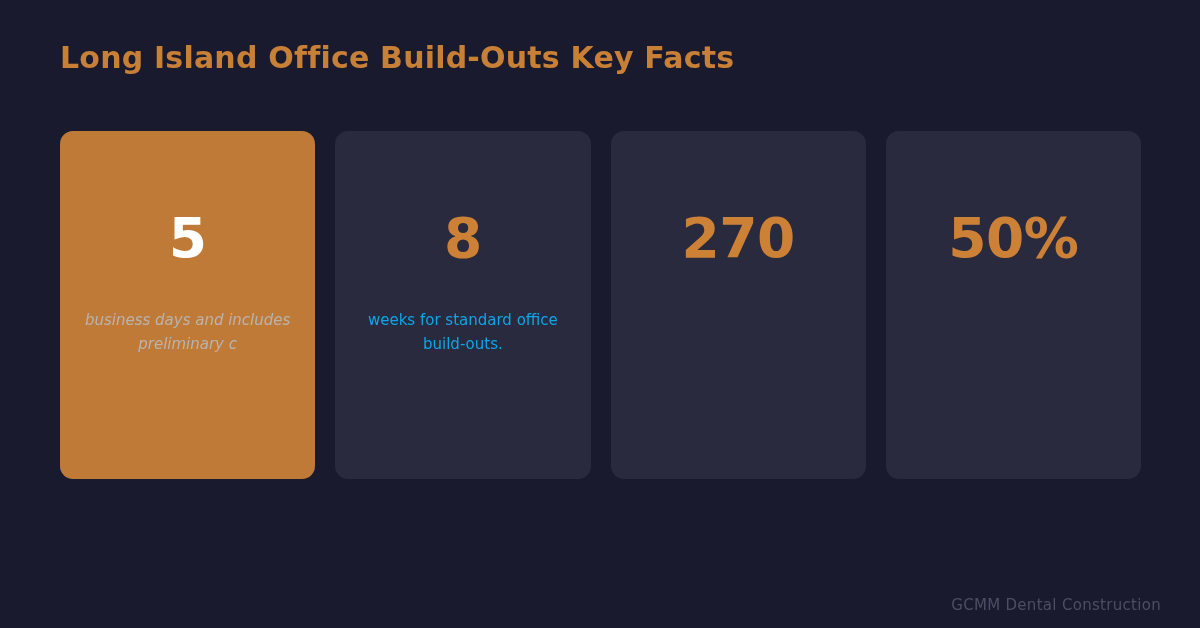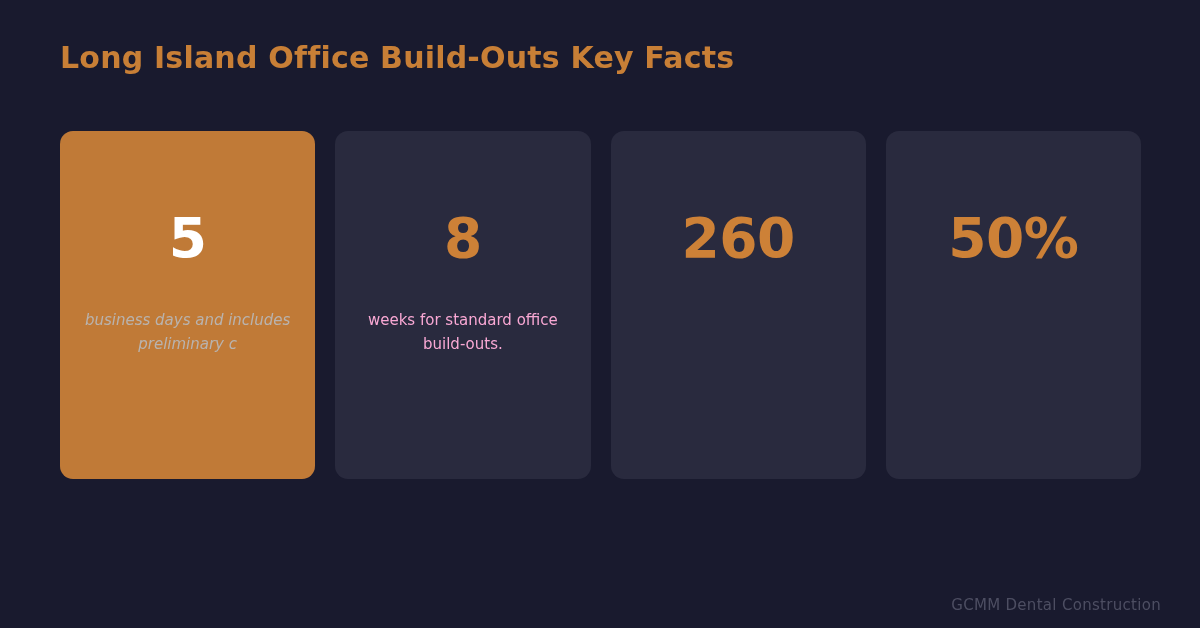--- a/index.html
+++ b/index.html
@@ -69,21 +69,21 @@
   }
   .stat-label {
     position: absolute;
     left: 14px;
     right: 14px;
     top: 177px;
     text-align: center;
     font-family: "DejaVu Sans", sans-serif;
     font-size: 15px;
     font-weight: normal;
-    color: #f9a8d4;
+    color: #0ea5e9;
     line-height: 24px;
   }
   .stat-card.highlight .stat-label {
     color: #b9b3ae;
     font-style: italic;
   }
   .footer-brand {
     position: absolute;
     right: 39px;
     top: 597px;
@@ -108,21 +108,21 @@
       <div class="stat-value">5</div>
       <div class="stat-label">business days and includes preliminary c</div>
     </div>
 
     <div class="stat-card">
       <div class="stat-value">8</div>
       <div class="stat-label">weeks for standard office build-outs.</div>
     </div>
 
     <div class="stat-card">
-      <div class="stat-value">260</div>
+      <div class="stat-value">270</div>
     </div>
 
     <div class="stat-card">
       <div class="stat-value">50%</div>
     </div>
 
   </div>
 
   <div class="footer-brand">GCMM Dental Construction</div>
 

